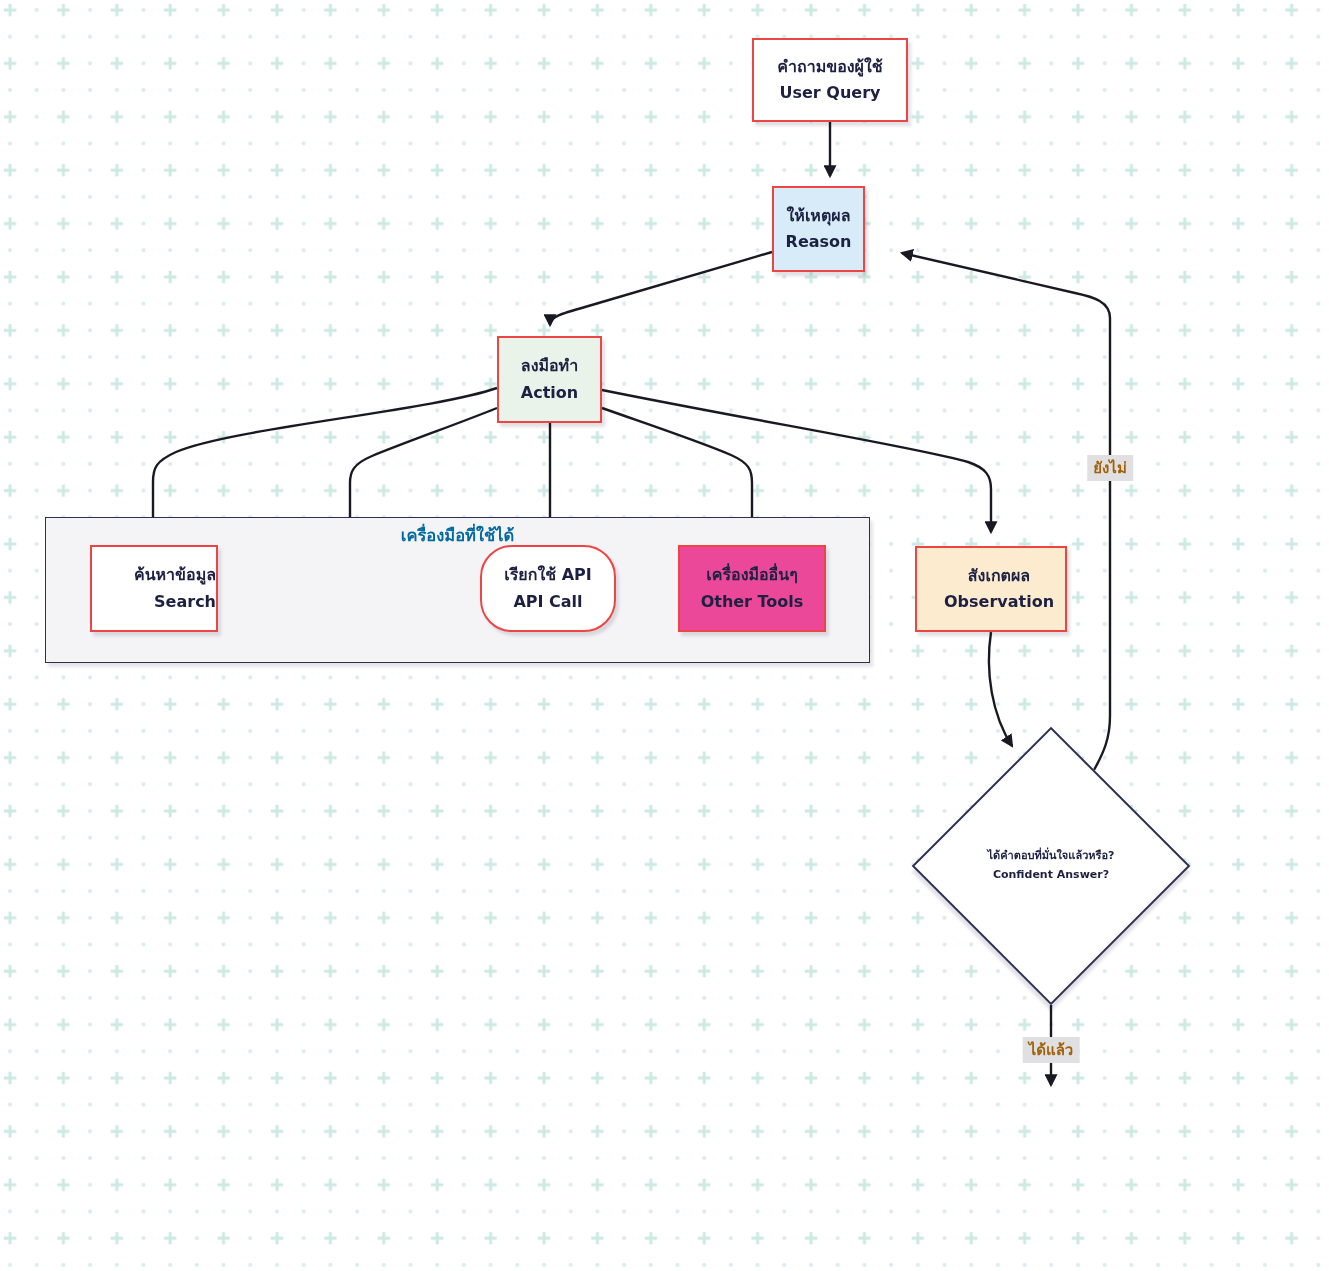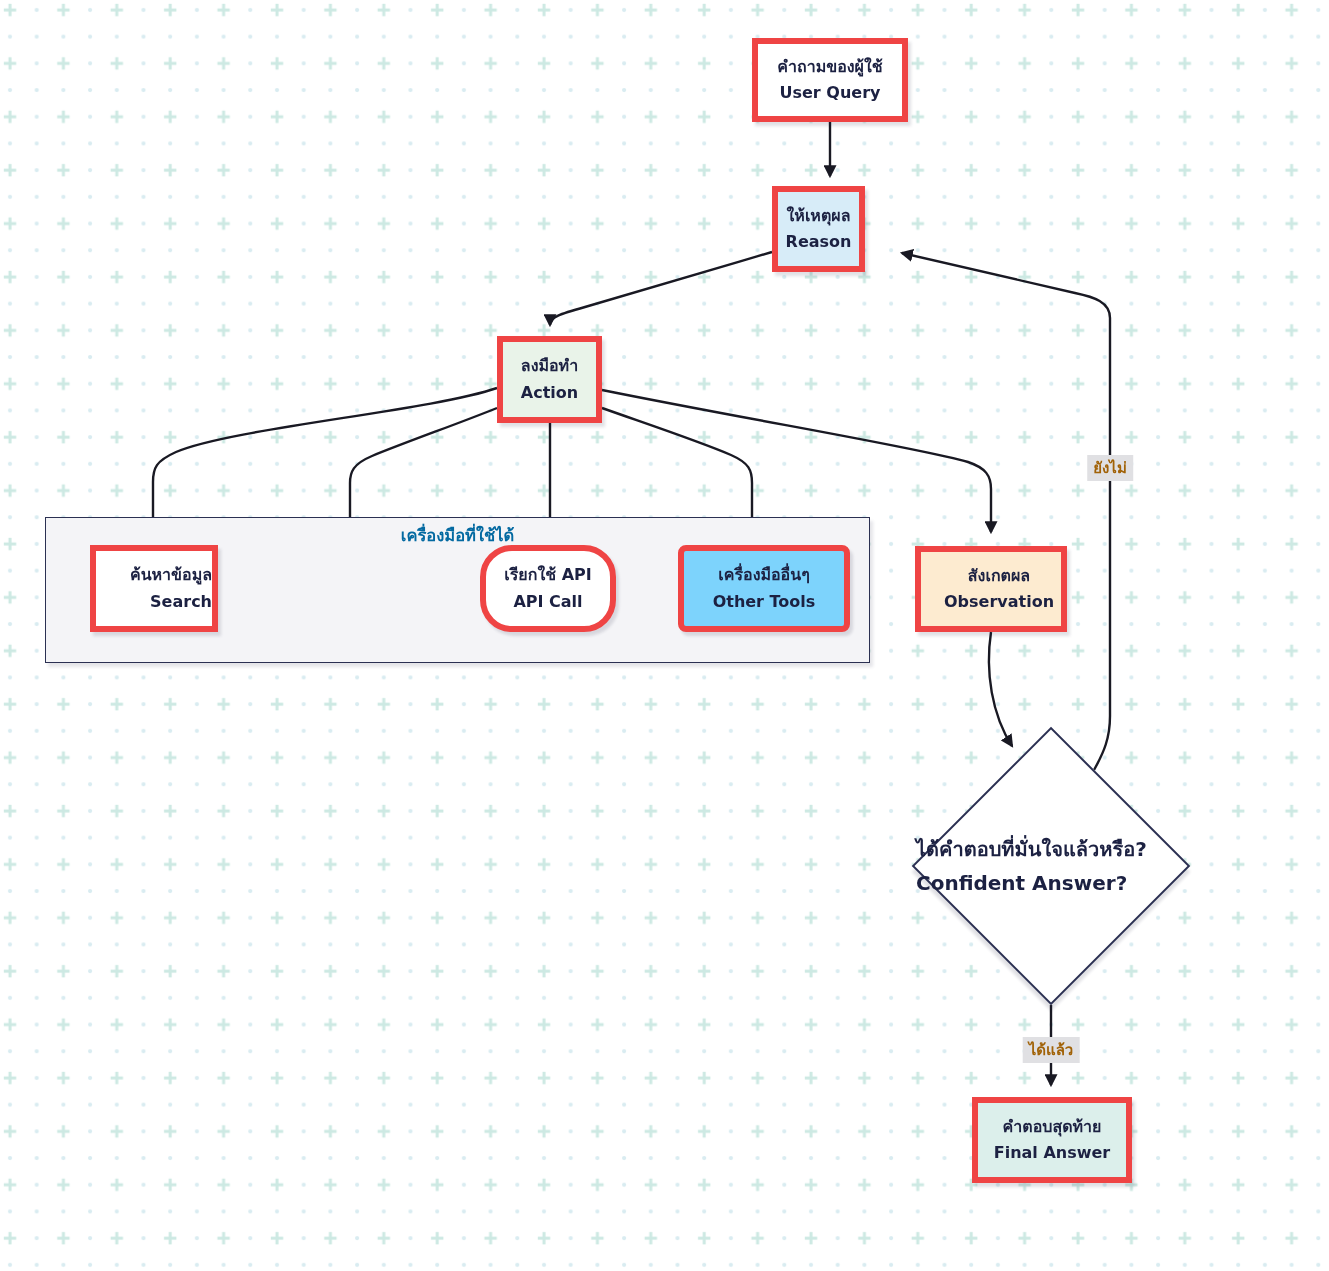--- a/index.html
+++ b/index.html
@@ -15,21 +15,21 @@
     position: absolute;
     left: 0; top: 0;
     width: 1329px; height: 1271px;
   }
   #bg-svg { z-index: 0; }
   #edge-svg { z-index: 1; }
   .node {
     position: absolute;
     z-index: 2;
     box-sizing: border-box;
-    border: 6px solid #ef4444;
+    border: 2px solid #ef4444;
     background: #ffffff;
     display: flex;
     flex-direction: column;
     align-items: center;
     justify-content: center;
     text-align: center;
     font-size: 16px;
     font-weight: 600;
     line-height: 1.65;
     box-shadow: 3px 4px 3px rgba(40, 45, 70, 0.14);
@@ -66,21 +66,22 @@
     transform: translate(-50%, -50%) rotate(45deg);
     background: #ffffff;
     border: 2px solid #2b3052;
     box-sizing: border-box;
     box-shadow: 4px 4px 3px rgba(40, 45, 70, 0.14);
   }
   .diamond-text {
     position: relative;
     z-index: 1;
     width: 270px;
-    font-size: 20px;
+    text-align: center;
+    font-size: 11px;
     font-weight: 600;
     line-height: 1.7;
   }
   .edge-label {
     position: absolute;
     z-index: 3;
     transform: translate(-50%, -50%);
     background: #e0e0e3;
     color: #a16207;
     font-size: 15px;
@@ -150,40 +151,36 @@
     <div>ค้นหาข้อมูล</div>
     <div>Search</div>
   </div>
 
 
   <div class="node" style="left: 480px; top: 545px; width: 136px; height: 87px; background-color: rgb(255, 255, 255); border-radius: 32px;">
     <div>เรียกใช้ API</div>
     <div>API Call</div>
   </div>
 
-  <div class="node" style="left: 678px; top: 545px; width: 172px; height: 87px; background-color: #7dd3fc; border-radius: 8px;">
+  <div class="node" style="left: 678px; top: 545px; width: 148px; height: 87px; background-color: #ec4899;">
     <div>เครื่องมืออื่นๆ</div>
     <div>Other Tools</div>
   </div>
 
   <div class="node" style="left: 915px; top: 546px; width: 152px; height: 86px; background-color: rgb(253, 235, 208); padding-left: 16px;">
     <div>สังเกตผล</div>
     <div>Observation</div>
   </div>
 
   <div class="diamond-wrap" style="left:912px; top:727px; width:278px; height:278px;">
     <div class="diamond-shape" style="background-color: rgb(255, 255, 255);"></div>
     <div class="diamond-text">
       <div>ได้คำตอบที่มั่นใจแล้วหรือ?</div>
       <div>Confident Answer?</div>
     </div>
   </div>
 
-  <div class="node" style="left: 972px; top: 1097px; width: 160px; height: 86px; background-color: rgb(220, 239, 235);">
-    <div>คำตอบสุดท้าย</div>
-    <div>Final Answer</div>
-  </div>
 
   <div class="edge-label" style="left: 1110px; top: 468px; background-color: rgb(224, 224, 227);">ยังไม่</div>
 
   <div class="edge-label" style="left: 1051px; top: 1050px; background-color: rgb(224, 224, 227);">ได้แล้ว</div>
 
 </div>
 
 </body></html>

